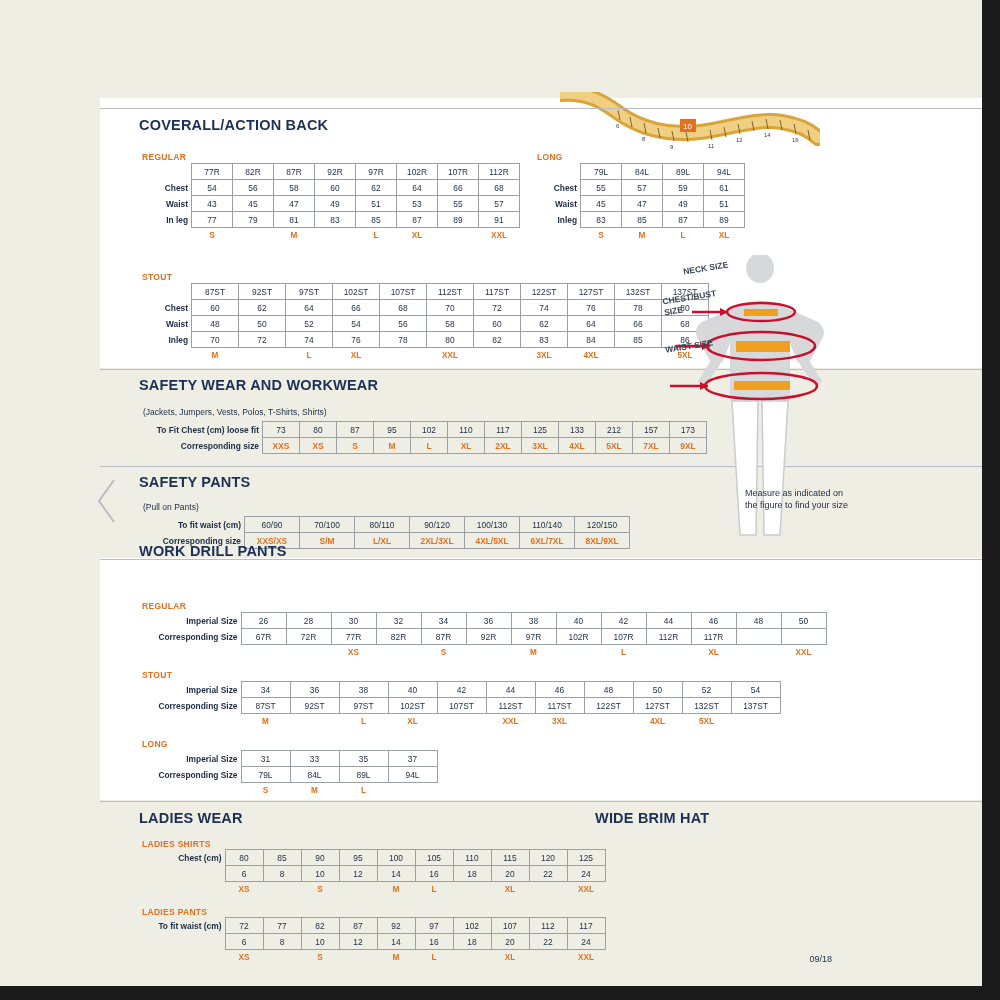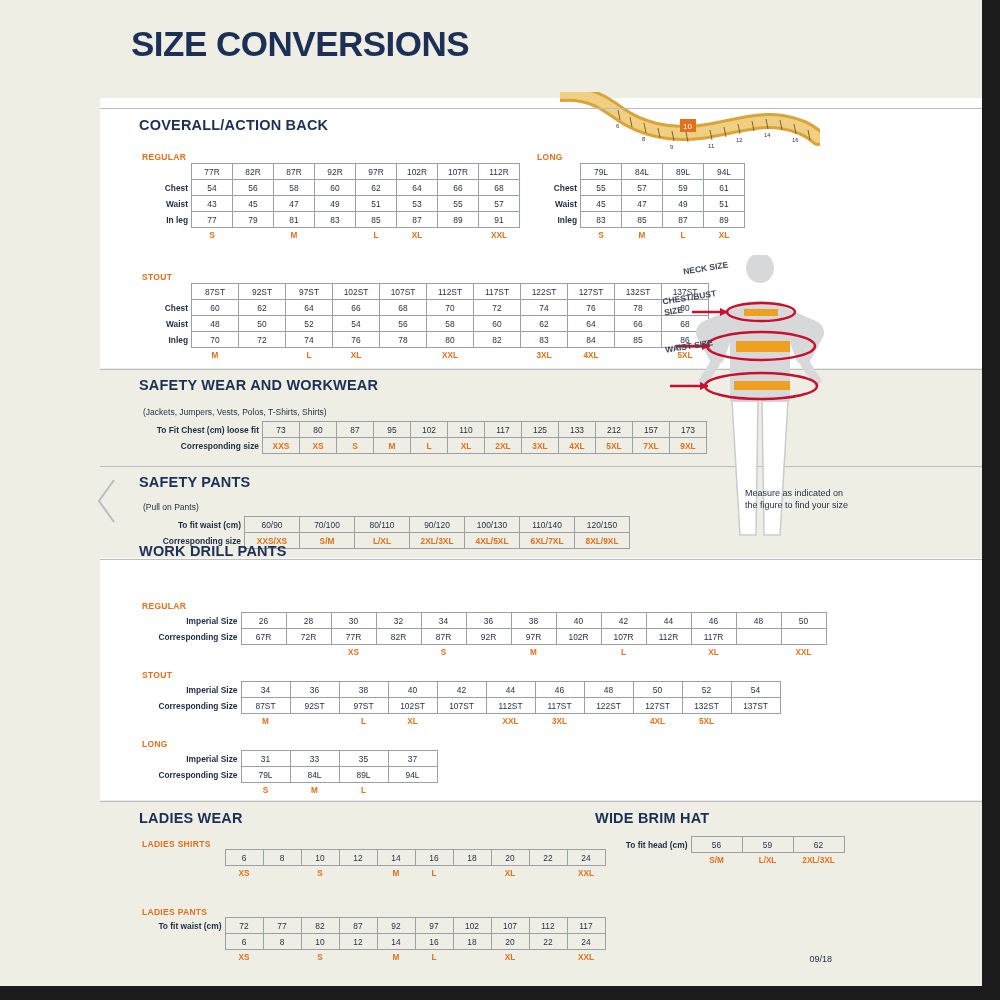--- a/index.html
+++ b/index.html
@@ -87,21 +87,20 @@
 <body>
 
 <div id="page">
   <div class="paper">
 
     <div class="cream-left"></div>
     <div class="cream-band band-header"></div>
     <div class="cream-band band-mid"></div>
     <div class="cream-band band-bottom"></div>
 
-    <h1 class="title">SIZE CONVERSIONS</h1>
 
     <svg class="tape" viewBox="0 0 260 60">
       <path d="M2,2 C30,0 46,12 60,22 C80,36 108,44 140,40 C170,36 196,26 222,30 C240,33 252,40 258,46" stroke="#d9a43a" stroke-width="16" fill="none" stroke-linecap="round"></path>
       <path d="M2,2 C30,0 46,12 60,22 C80,36 108,44 140,40 C170,36 196,26 222,30 C240,33 252,40 258,46" stroke="#f0cf82" stroke-width="10" fill="none" stroke-linecap="round"></path>
       <g stroke="#5a4a22" stroke-width="0.8">
         <line x1="58" y1="18" x2="60" y2="28"></line>
           <line x1="70" y1="25" x2="72" y2="35"></line>
         <line x1="84" y1="31" x2="86" y2="41"></line>
           <line x1="98" y1="36" x2="100" y2="46"></line>
         <line x1="112" y1="39" x2="114" y2="49"></line>
@@ -512,20 +511,33 @@
     </table>
 
     <div class="hr" style="left:100px;top:801px;width:882px;"></div>
     <div class="section-title" style="left:139px;top:810px;">LADIES WEAR</div>
     <div class="section-title" style="left:595px;top:810px;">WIDE BRIM HAT</div>
 
     <div class="sub-label" style="left:142px;top:839px;">LADIES SHIRTS</div>
     <table class="grid" style="left:139px;top:849px;">
       <tbody id="t-ladies-shirts">
           <tr>
+            <td class="rowhead" style="min-width: 80px;">Chest (cm)</td>
+            <td style="min-width: 31px;">80</td>
+            <td style="min-width: 31px;">85</td>
+            <td style="min-width: 31px;">90</td>
+            <td style="min-width: 31px;">95</td>
+            <td style="min-width: 31px;">100</td>
+            <td style="min-width: 31px;">105</td>
+            <td style="min-width: 31px;">110</td>
+            <td style="min-width: 31px;">115</td>
+            <td style="min-width: 31px;">120</td>
+            <td style="min-width: 31px;">125</td>
+          </tr>
+          <tr>
             <td class="rowhead" style="min-width: 80px;"></td>
             <td style="min-width: 31px;">6</td>
             <td style="min-width: 31px;">8</td>
             <td style="min-width: 31px;">10</td>
             <td style="min-width: 31px;">12</td>
             <td style="min-width: 31px;">14</td>
             <td style="min-width: 31px;">16</td>
             <td style="min-width: 31px;">18</td>
             <td style="min-width: 31px;">20</td>
             <td style="min-width: 31px;">22</td>
@@ -585,36 +597,20 @@
             <td style="min-width: 31px;">M</td>
             <td style="min-width: 31px;">L</td>
             <td style="min-width: 31px;"></td>
             <td style="min-width: 31px;">XL</td>
             <td style="min-width: 31px;"></td>
             <td style="min-width: 31px;">XXL</td>
           </tr>
         </tbody>
     </table>
 
-    <table class="grid" style="left:595px;top:836px;">
-      <tbody id="t-hat">
-          <tr>
-            <td class="rowhead" style="min-width: 90px;">To fit head (cm)</td>
-            <td style="min-width: 44px;">56</td>
-            <td style="min-width: 44px;">59</td>
-            <td style="min-width: 44px;">62</td>
-          </tr>
-          <tr class="sizes">
-            <td style="min-width: 90px;"></td>
-            <td style="min-width: 44px;">S/M</td>
-            <td style="min-width: 44px;">L/XL</td>
-            <td style="min-width: 44px;">2XL/3XL</td>
-          </tr>
-        </tbody>
-    </table>
 
     <div class="figure-wrap">
       <svg viewBox="0 0 250 290" width="250" height="290">
 
         <path d="M120,28 a14,15 0 1,1 0.1,0 Z" fill="#d6d8da"></path>
         <path d="M96,52 C104,44 136,44 144,52 L176,66 C184,70 186,78 182,84 L170,106 C166,112 158,110 156,104 L150,88 L150,146 L90,146 L90,88 L84,104 C82,110 74,112 70,106 L58,84 C54,78 56,70 64,66 Z" fill="#d6d8da"></path>
         <path d="M92,146 L118,146 L116,280 L100,280 Z" fill="#ffffff" stroke="#c9ccd0" stroke-width="1.5"></path>
         <path d="M122,146 L148,146 L140,280 L124,280 Z" fill="#ffffff" stroke="#c9ccd0" stroke-width="1.5"></path>
 
         <path d="M168,104 L182,126 L176,132 L160,110 Z" fill="#d6d8da"></path>

